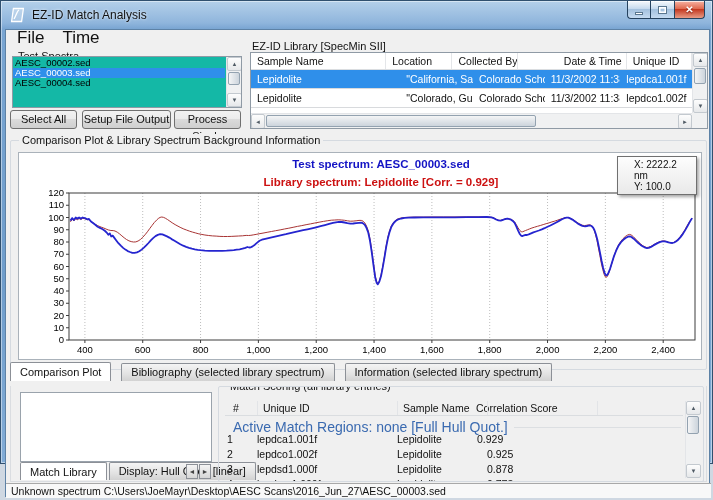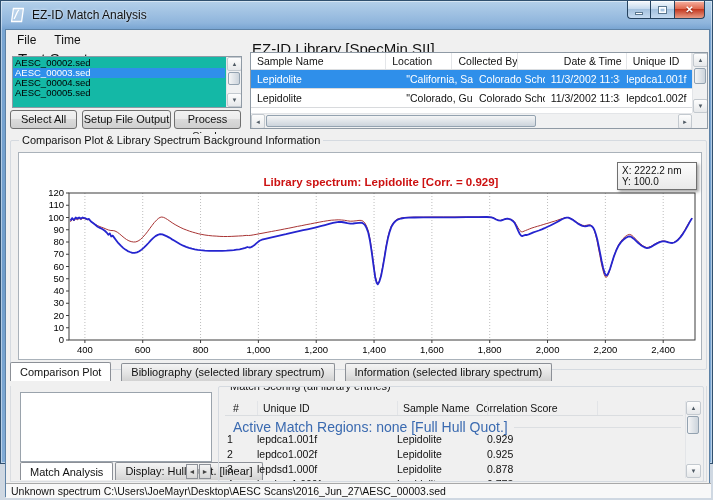--- a/index.html
+++ b/index.html
@@ -21,23 +21,23 @@
   .capbtn.max { width:24px; border-right:none; }
   .capbtn.close { width:31px; border-radius:0 0 4px 0;
     background:linear-gradient(180deg,#f6b3a4,#e06a50 45%,#c43a22 50%,#e89c86); }
   .glyph-min { width:8px; height:3px; background:#fff; border:1px solid #5a778f; margin-top:7px; }
   .glyph-max { width:9px; height:8px; border:1px solid #5a778f; box-shadow:inset 0 0 0 1.5px #fff; background:transparent; }
   .glyph-close { color:#fff; font-size:10px; font-weight:bold; text-shadow:0 1px 1px #7c190b; line-height:1; }
 
   .client { position:absolute; left:4px; top:28px; width:705px; height:468px; background:#f0f0f0; border:1px solid #5d82a6; }
 
   
-  .menubar { position:absolute; left:2px; top:1px; height:19px; display:flex; align-items:flex-start; font-size:12px; }
+  .menubar { position:absolute; left:2px; top:1px; height:19px; display:flex; align-items:flex-end; font-size:17px; }
   .menu-item { padding:2px 9px; color:#111; }
-  .label { position:absolute; font-size:15px; color:#111; }
+  .label { position:absolute; font-size:11px; color:#111; }
   .btn { position:absolute; height:19px; font-size:11px; color:#111; text-align:center; line-height:17px;
     border:1px solid #707070; border-radius:3px;
     background:linear-gradient(180deg,#f2f2f2,#ebebeb 50%,#dbdbdb 50%,#cfcfcf); }
 
   
   .listbox { position:absolute; left:6px; top:26px; width:230px; height:52px; background:#14b8a6; border:1px solid #8f9aa5; overflow:hidden; }
   .lb-items { position:absolute; left:0; top:1px; right:16px; }
   .lb-item { height:10px; line-height:10px; font-size:9.5px; padding-left:2px; color:#000; white-space:nowrap; }
   .lb-item.selected { background:#2f8fea; color:#fff; }
 
@@ -63,21 +63,21 @@
 
   
   .groupbox { position:absolute; border:1px solid #d5dae0; border-radius:2px; }
   .groupbox > .gb-label { position:absolute; top:-7px; left:8px; padding:0 3px; background:#f0f0f0; font-size:11px; color:#111; white-space:nowrap; }
 
   
   .plot-panel { position:absolute; left:12px; top:122px; width:684px; height:208px; background:#fff; border:1px solid #aab2ba; }
   .plot-title { position:absolute; left:50px; right:8px; text-align:center; font-weight:bold; font-size:11.5px; }
   .plot-title.test { top:5px; color:#1313c4; }
   .plot-title.lib { top:23px; color:#cc1111; }
-  .cursor-box { position:absolute; right:4px; top:9px; width:80px; padding:2px 4px; font-size:10px; color:#111;
+  .cursor-box { position:absolute; right:4px; top:3px; width:80px; padding:2px 16px; font-size:10px; color:#111;
     border:1px solid #707070; background:linear-gradient(180deg,#fdfdfd,#e9e9e9); box-shadow:2px 2px 3px rgba(0,0,0,.35); }
   svg text { font-family:"Liberation Sans",sans-serif; fill:#000; }
 
   
   .tabstrip { position:absolute; left:4px; top:332px; display:flex; align-items:flex-end; height:19px;gap:8px; }
   .tab { font-size:11px; color:#111; padding:2px 9px 3px 9px; border:1px solid #8c9097; border-bottom:none;
     background:linear-gradient(180deg,#f4f4f4,#e2e2e2 60%,#d2d2d2); border-radius:2px 2px 0 0; margin-right:2px; white-space:nowrap; }
   .tab.active { background:#fff; padding-top:3px; position:relative; z-index:2; }
   .tabpage { position:absolute; left:4px; top:356px; width:697px; height:96px; border:1px solid #dadde1; border-top:none; }
 
@@ -130,21 +130,20 @@
         <div class="menu-item">File</div>
         <div class="menu-item">Time</div>
       </div>
 
     <div class="label" style="left:12px; top:20px;">Test Spectra</div>
     <div class="listbox">
       <div class="lb-items" id="lbItems">
           <div class="lb-item">AESC_00002.sed</div>
           <div class="lb-item selected">AESC_00003.sed</div>
           <div class="lb-item">AESC_00004.sed</div>
-          <div class="lb-item">AESC_00005.sed</div>
         </div>
       <div class="sb-v">
         <div class="sb-btn" style="top:0;">▲</div>
         <div class="sb-thumb" style="top:15px; left:1px; right:1px; height:13px;"></div>
         <div class="sb-btn" style="bottom:0;">▼</div>
       </div>
     </div>
 
     <button class="btn" style="left:4px; top:80px; width:67px;">Select All</button>
     <button class="btn" style="left:76px; top:80px; width:89px;">Setup File Output</button>
@@ -193,20 +192,21 @@
         <div class="sb-btn" style="right:0;">►</div>
       </div>
       <div class="sb-corner"></div>
     </div>
 
     <div class="groupbox" style="left:4px; top:110px; width:697px; height:230px;">
       <span class="gb-label">Comparison Plot &amp; Library Spectrum Background Information</span>
     </div>
 
     <div class="plot-panel">
+      <div class="plot-title test">Test spectrum: AESC_00003.sed</div>
       <div class="plot-title lib">Library spectrum: Lepidolite [Corr. = 0.929]</div>
       <div class="cursor-box">
         <div>X: 2222.2 nm</div>
         <div>Y: 100.0</div>
       </div>
       <svg id="chartSvg" width="684" height="208">
           <line x1="65.90300230946882" y1="40" x2="65.90300230946882" y2="187" stroke="#bdbdbd" stroke-width="1" stroke-dasharray="1,2"></line>
           <line x1="65.90300230946882" y1="187" x2="65.90300230946882" y2="190" stroke="#3c3c3c"></line>
           <text x="65.90300230946882" y="200" text-anchor="middle" font-size="9.5">400</text>
           <line x1="123.73210161662819" y1="40" x2="123.73210161662819" y2="187" stroke="#bdbdbd" stroke-width="1" stroke-dasharray="1,2"></line>
@@ -273,21 +273,21 @@
 
     <div class="tabstrip" id="tabstrip">
         <div class="tab active">Comparison Plot</div>
         <div class="tab">Bibliography (selected library spectrum)</div>
         <div class="tab">Information (selected library spectrum)</div>
       </div>
     <div class="tabpage"></div>
 
     <div class="mini-panel"></div>
     <div class="mini-tabs">
-      <div class="tab active">Match Analysis</div>
+      <div class="tab active">Match Library</div>
       <div class="tab">Display: Hull Quot. [linear]</div>
     </div>
     <div class="mini-arrow" style="left:180px;">◄</div>
     <div class="mini-arrow" style="left:193px;">►</div>
 
     <div class="groupbox" style="left:212px; top:356px; width:486px; height:96px; overflow:hidden;">
       <span class="gb-label">Match Scoring (all library entries)</span>
       <div class="ms-header" id="msHeader">
           <div class="ms-hcell" style="left: 8px;">#</div>
           <div class="ms-hcell" style="left: 38px;">Unique ID</div>
@@ -300,21 +300,21 @@
         </div>
       <div class="ms-note">
         <span class="ms-note-text">Active Match Regions: none [Full Hull Quot.]</span>
         <span class="rule"></span>
       </div>
       <div class="ms-rows" id="msRows">
           <div class="ms-row" style="top: 0px;">
             <div class="ms-cell" style="left: 2px;">1</div>
             <div class="ms-cell" style="left: 32px;">lepdca1.001f</div>
             <div class="ms-cell" style="left: 172px;">Lepidolite</div>
-            <div class="ms-cell" style="left: 262px;">0.929</div>
+            <div class="ms-cell" style="left: 252px;">0.929</div>
           </div>
           <div class="ms-row" style="top: 15px;">
             <div class="ms-cell" style="left: 2px;">2</div>
             <div class="ms-cell" style="left: 32px;">lepdco1.002f</div>
             <div class="ms-cell" style="left: 172px;">Lepidolite</div>
             <div class="ms-cell" style="left: 262px;">0.925</div>
           </div>
           <div class="ms-row" style="top: 30px;">
             <div class="ms-cell" style="left: 2px;">3</div>
             <div class="ms-cell" style="left: 32px;">lepdsd1.000f</div>

